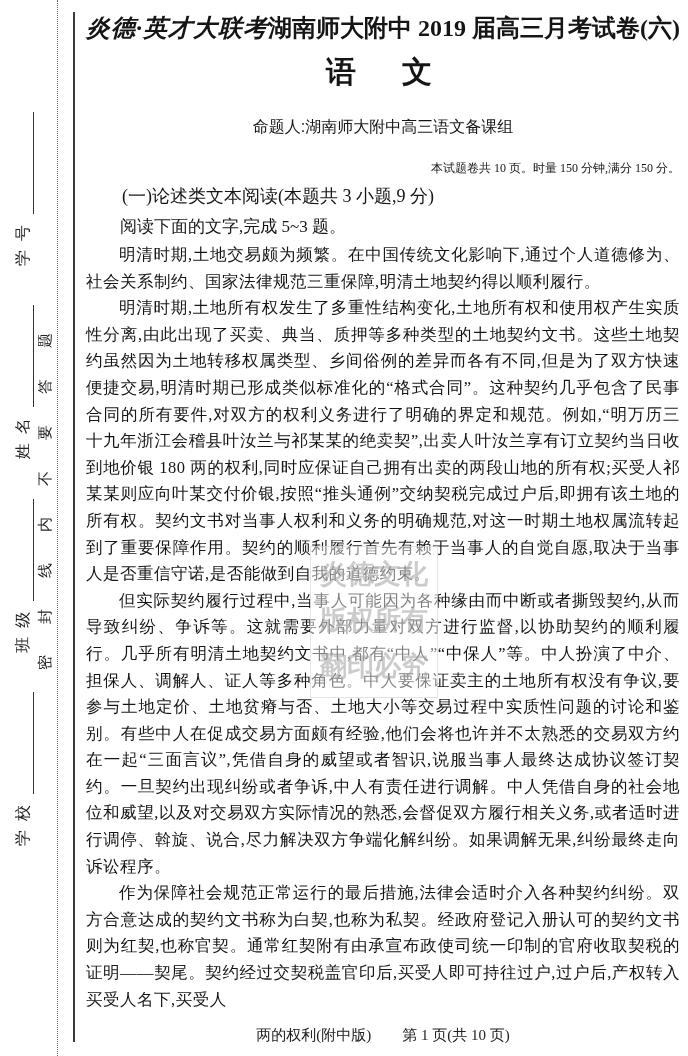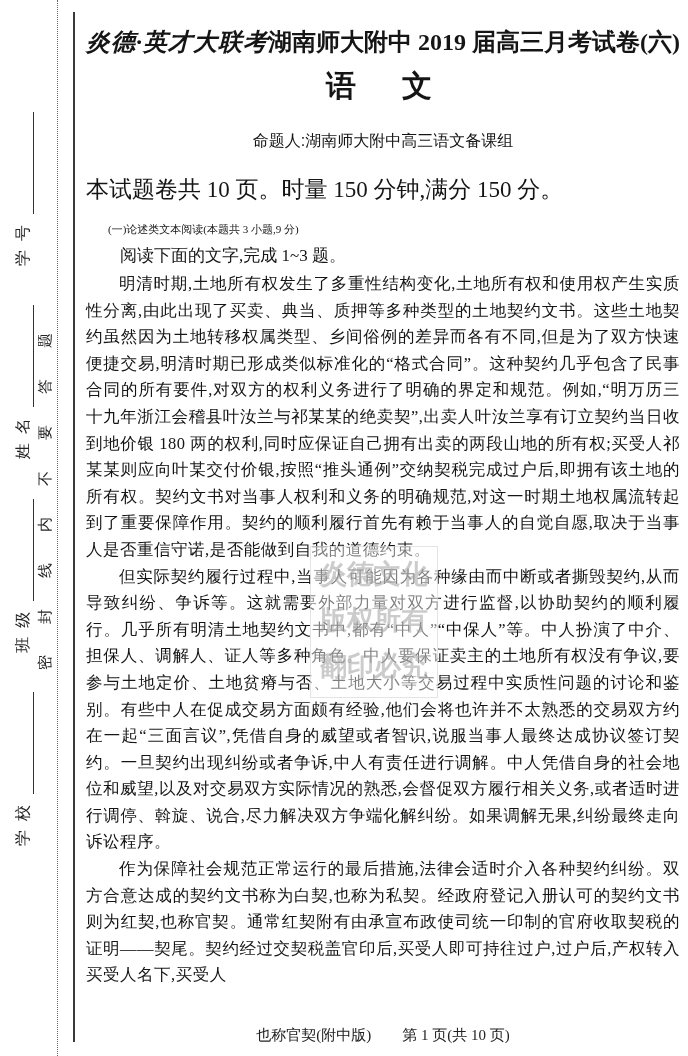--- a/index.html
+++ b/index.html
@@ -23,29 +23,29 @@
   .fld .blank { display:inline-block; width:102px; height:16px; border-bottom:1.5px solid #333; margin-left:2px; }
 
   .v-seal {
     position:absolute; left:36px; top:670px; width:380px; height:24px;
     transform-origin:0 0; transform:rotate(-90deg);
     font-size:15px; letter-spacing:31px; white-space:nowrap; color:#222;
   }
 
   
   .content { position:absolute; left:86px; top:0; width:594px; }
-  .title { padding-top:26px; text-align:center; font-size:24px; font-weight:bold; white-space:nowrap; }
+  .title { padding-top:12px; text-align:center; font-size:24px; font-weight:bold; white-space:nowrap; }
   .title .brush { font-weight:900; font-style:italic; letter-spacing:1px; }
   .subject { margin-top:8px; text-align:center; font-size:30px; font-weight:bold; letter-spacing:8px; }
   .setter { margin-top:24px; text-align:center; font-size:16px; font-weight:normal;
             font-family:"Liberation Sans", sans-serif; }
-  .info { margin-top:22px; text-align:left; font-size:23px; }
+  .info { margin-top:22px; text-align:right; font-size:12px; }
 
   .sec-heading { margin-top:26px; font-size:17px; font-weight:bold; font-family:"Liberation Sans", sans-serif; }
-  .sub-heading { margin-top:17px; font-size:11px; text-indent:2em; }
+  .sub-heading { margin-top:7px; font-size:18px; text-indent:2em; }
   .instruction { margin-top:7px; font-size:17px; text-indent:2em; }
   .para { margin:0; font-size:16.5px; line-height:26.6px; text-align:justify; text-indent:2em;
           letter-spacing:0.5px; }
   .para:first-of-type { margin-top:4px; }
 
   .footer { position:absolute; left:86px; top:1026px; width:594px; text-align:center; font-size:15px; color:#222; }
   .footer .pg { margin-left:31px; }
 
   
   .watermark {
@@ -94,30 +94,31 @@
 
     <div class="subject">语　文</div>
 
     <div class="setter">命题人:湖南师大附中高三语文备课组</div>
 
     <div class="info">本试题卷共 10 页。时量 150 分钟,满分 150 分。</div>
 
 
     <div class="sub-heading">(一)论述类文本阅读(本题共 3 小题,9 分)</div>
 
-    <div class="instruction">阅读下面的文字,完成 1~3 题。</div>
+    <div class="instruction">阅读下面的文字,完成 5~3 题。</div>
 
+    <p class="para">明清时期,土地交易颇为频繁。在中国传统文化影响下,通过个人道德修为、社会关系制约、国家法律规范三重保障,明清土地契约得以顺利履行。</p>
     <p class="para">明清时期,土地所有权发生了多重性结构变化,土地所有权和使用权产生实质性分离,由此出现了买卖、典当、质押等多种类型的土地契约文书。这些土地契约虽然因为土地转移权属类型、乡间俗例的差异而各有不同,但是为了双方快速便捷交易,明清时期已形成类似标准化的“格式合同”。这种契约几乎包含了民事合同的所有要件,对双方的权利义务进行了明确的界定和规范。例如,“明万历三十九年浙江会稽县叶汝兰与祁某某的绝卖契”,出卖人叶汝兰享有订立契约当日收到地价银 180 两的权利,同时应保证自己拥有出卖的两段山地的所有权;买受人祁某某则应向叶某交付价银,按照“推头通例”交纳契税完成过户后,即拥有该土地的所有权。契约文书对当事人权利和义务的明确规范,对这一时期土地权属流转起到了重要保障作用。契约的顺利履行首先有赖于当事人的自觉自愿,取决于当事人是否重信守诺,是否能做到自我的道德约束。</p>
     <p class="para">但实际契约履行过程中,当事人可能因为各种缘由而中断或者撕毁契约,从而导致纠纷、争诉等。这就需要外部力量对双方进行监督,以协助契约的顺利履行。几乎所有明清土地契约文书中,都有“中人”“中保人”等。中人扮演了中介、担保人、调解人、证人等多种角色。中人要保证卖主的土地所有权没有争议,要参与土地定价、土地贫瘠与否、土地大小等交易过程中实质性问题的讨论和鉴别。有些中人在促成交易方面颇有经验,他们会将也许并不太熟悉的交易双方约在一起“三面言议”,凭借自身的威望或者智识,说服当事人最终达成协议签订契约。一旦契约出现纠纷或者争诉,中人有责任进行调解。中人凭借自身的社会地位和威望,以及对交易双方实际情况的熟悉,会督促双方履行相关义务,或者适时进行调停、斡旋、说合,尽力解决双方争端化解纠纷。如果调解无果,纠纷最终走向诉讼程序。</p>
     <p class="para">作为保障社会规范正常运行的最后措施,法律会适时介入各种契约纠纷。双方合意达成的契约文书称为白契,也称为私契。经政府登记入册认可的契约文书则为红契,也称官契。通常红契附有由承宣布政使司统一印制的官府收取契税的证明——契尾。契约经过交契税盖官印后,买受人即可持往过户,过户后,产权转入买受人名下,买受人</p>
   </div>
 
   <div class="watermark">
     <div>炎德文化</div>
     <div>版权所有</div>
     <div>翻印必究</div>
   </div>
 
   <div class="footer">
-    <span>也称官契(附中版)</span><span class="pg">第 1 页(共 10 页)</span>
+    <span>两的权利(附中版)</span><span class="pg">第 1 页(共 10 页)</span>
   </div>
 
 </div>
 
 </body></html>

